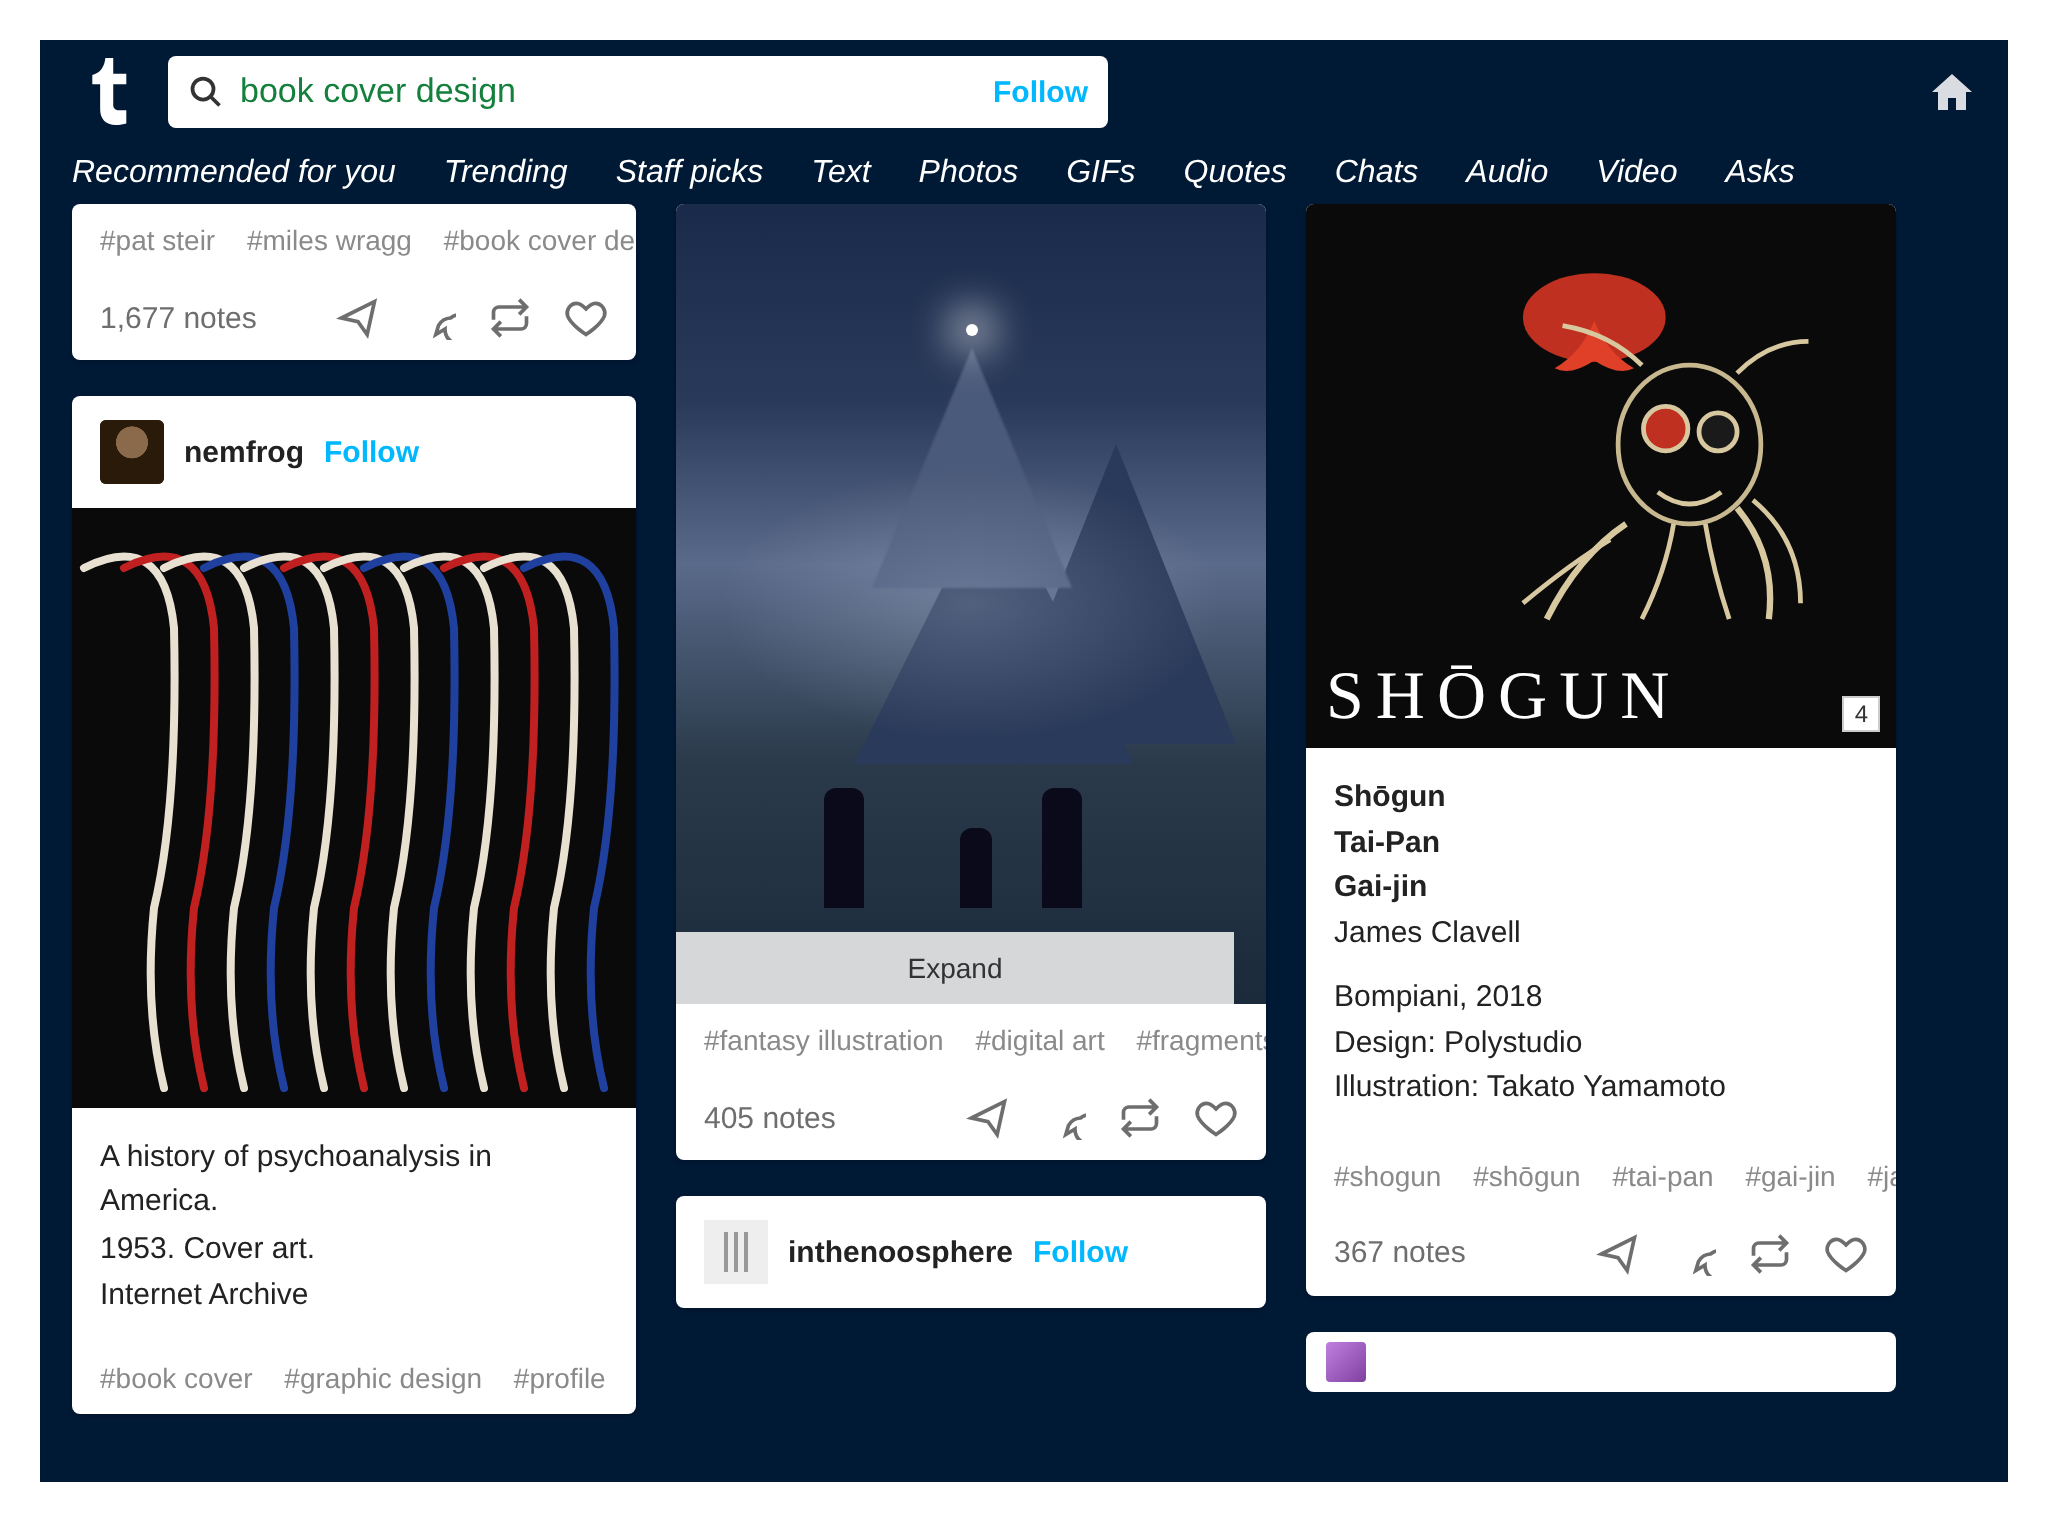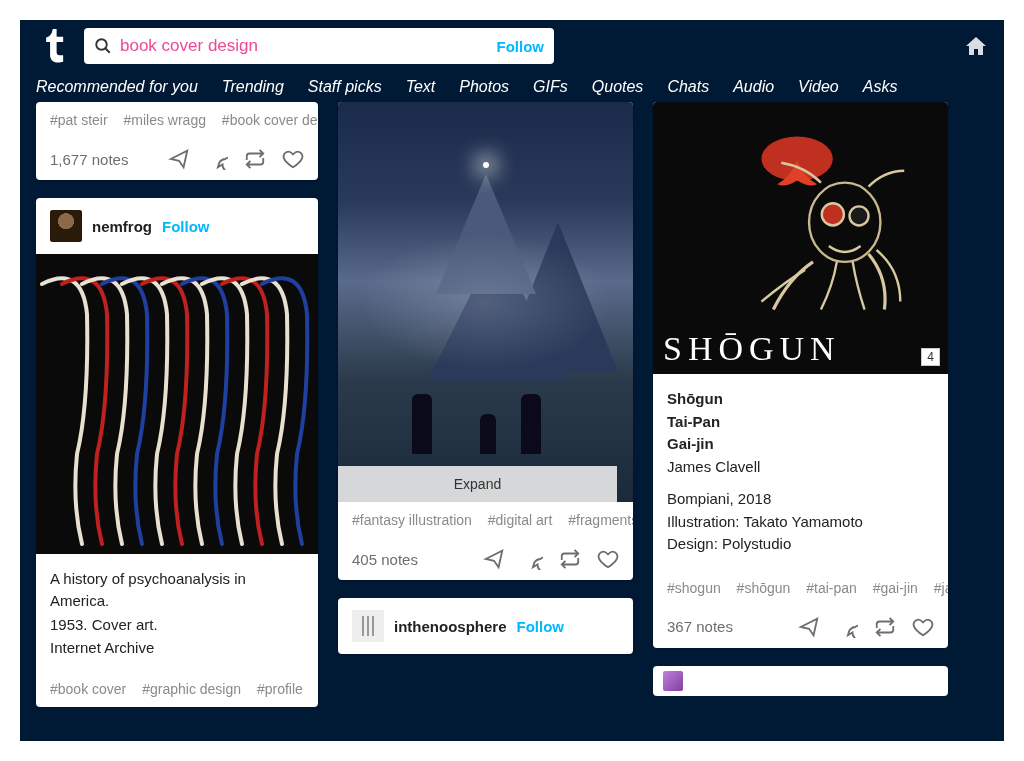--- a/index.html
+++ b/index.html
@@ -4,21 +4,21 @@
 <style>
 * { margin: 0; padding: 0; box-sizing: border-box; }
 body { font-family: -apple-system, BlinkMacSystemFont, "Segoe UI", Helvetica, Arial, sans-serif; background: #fff; }
 .frame { width: 1024px; height: 761px; margin: 0 auto; padding: 20px; background: #fff; }
 .app { width: 100%; height: 100%; background: #001935; overflow: hidden; position: relative; }
 .topbar { display: flex; align-items: center; padding: 8px 16px; gap: 12px; }
 .logo { width: 36px; height: 36px; display: flex; align-items: center; justify-content: center; color: #fff; }
 .logo svg { width: 22px; height: 34px; }
 .search-pill { flex: 0 0 470px; display: flex; align-items: center; background: #fff; border-radius: 4px; height: 36px; padding: 0 10px; }
 .search-pill .sicon { color: #333; margin-right: 8px; display: flex; }
-.search-pill input { flex: 1; border: none; outline: none; font-size: 17px; color: #ec4899; background: transparent; }
+.search-pill input { flex: 1; border: none; outline: none; font-size: 17px; color: #15803d; background: transparent; }
 .search-pill .follow { color: #00b8ff; font-size: 15px; font-weight: 600; cursor: pointer; }
 .home-icon { margin-left: auto; color: #fff; width: 24px; height: 24px; opacity: 0.85; }
 .navrow { display: flex; gap: 24px; padding: 6px 16px 10px 16px; color: #fff; font-size: 16px; white-space: nowrap; }
 .navrow span { cursor: pointer; font-style: italic; }
 .columns { display: flex; gap: 20px; padding: 0 16px; align-items: flex-start; }
 .col { width: 300px; display: flex; flex-direction: column; gap: 18px; }
 .col.c1 { width: 282px; }
 .col.c2 { width: 295px; }
 .col.c3 { width: 295px; }
 .card { background: #fff; border-radius: 4px; overflow: hidden; box-shadow: 0 1px 2px rgba(0,0,0,0.2); }
@@ -244,22 +244,22 @@
           <div class="shogun-title">SHŌGUN</div>
           <div class="shogun-badge">4</div>
         </div>
         <div class="shogun-body">
           <div class="bold">Shōgun</div>
           <div class="bold">Tai-Pan</div>
           <div class="bold">Gai-jin</div>
           <div>James Clavell</div>
           <div class="gap"></div>
           <div>Bompiani, 2018</div>
+          <div>Design: Polystudio</div>
           <div>Illustration: Takato Yamamoto</div>
-          <div>Design: Polystudio</div>
         </div>
         <div class="tagrow">
           <span>#shogun</span>
           <span>#shōgun</span>
           <span>#tai-pan</span>
           <span>#gai-jin</span>
           <span>#james</span>
         </div>
         <div class="footer-row">
           <span class="notes">367 notes</span>

